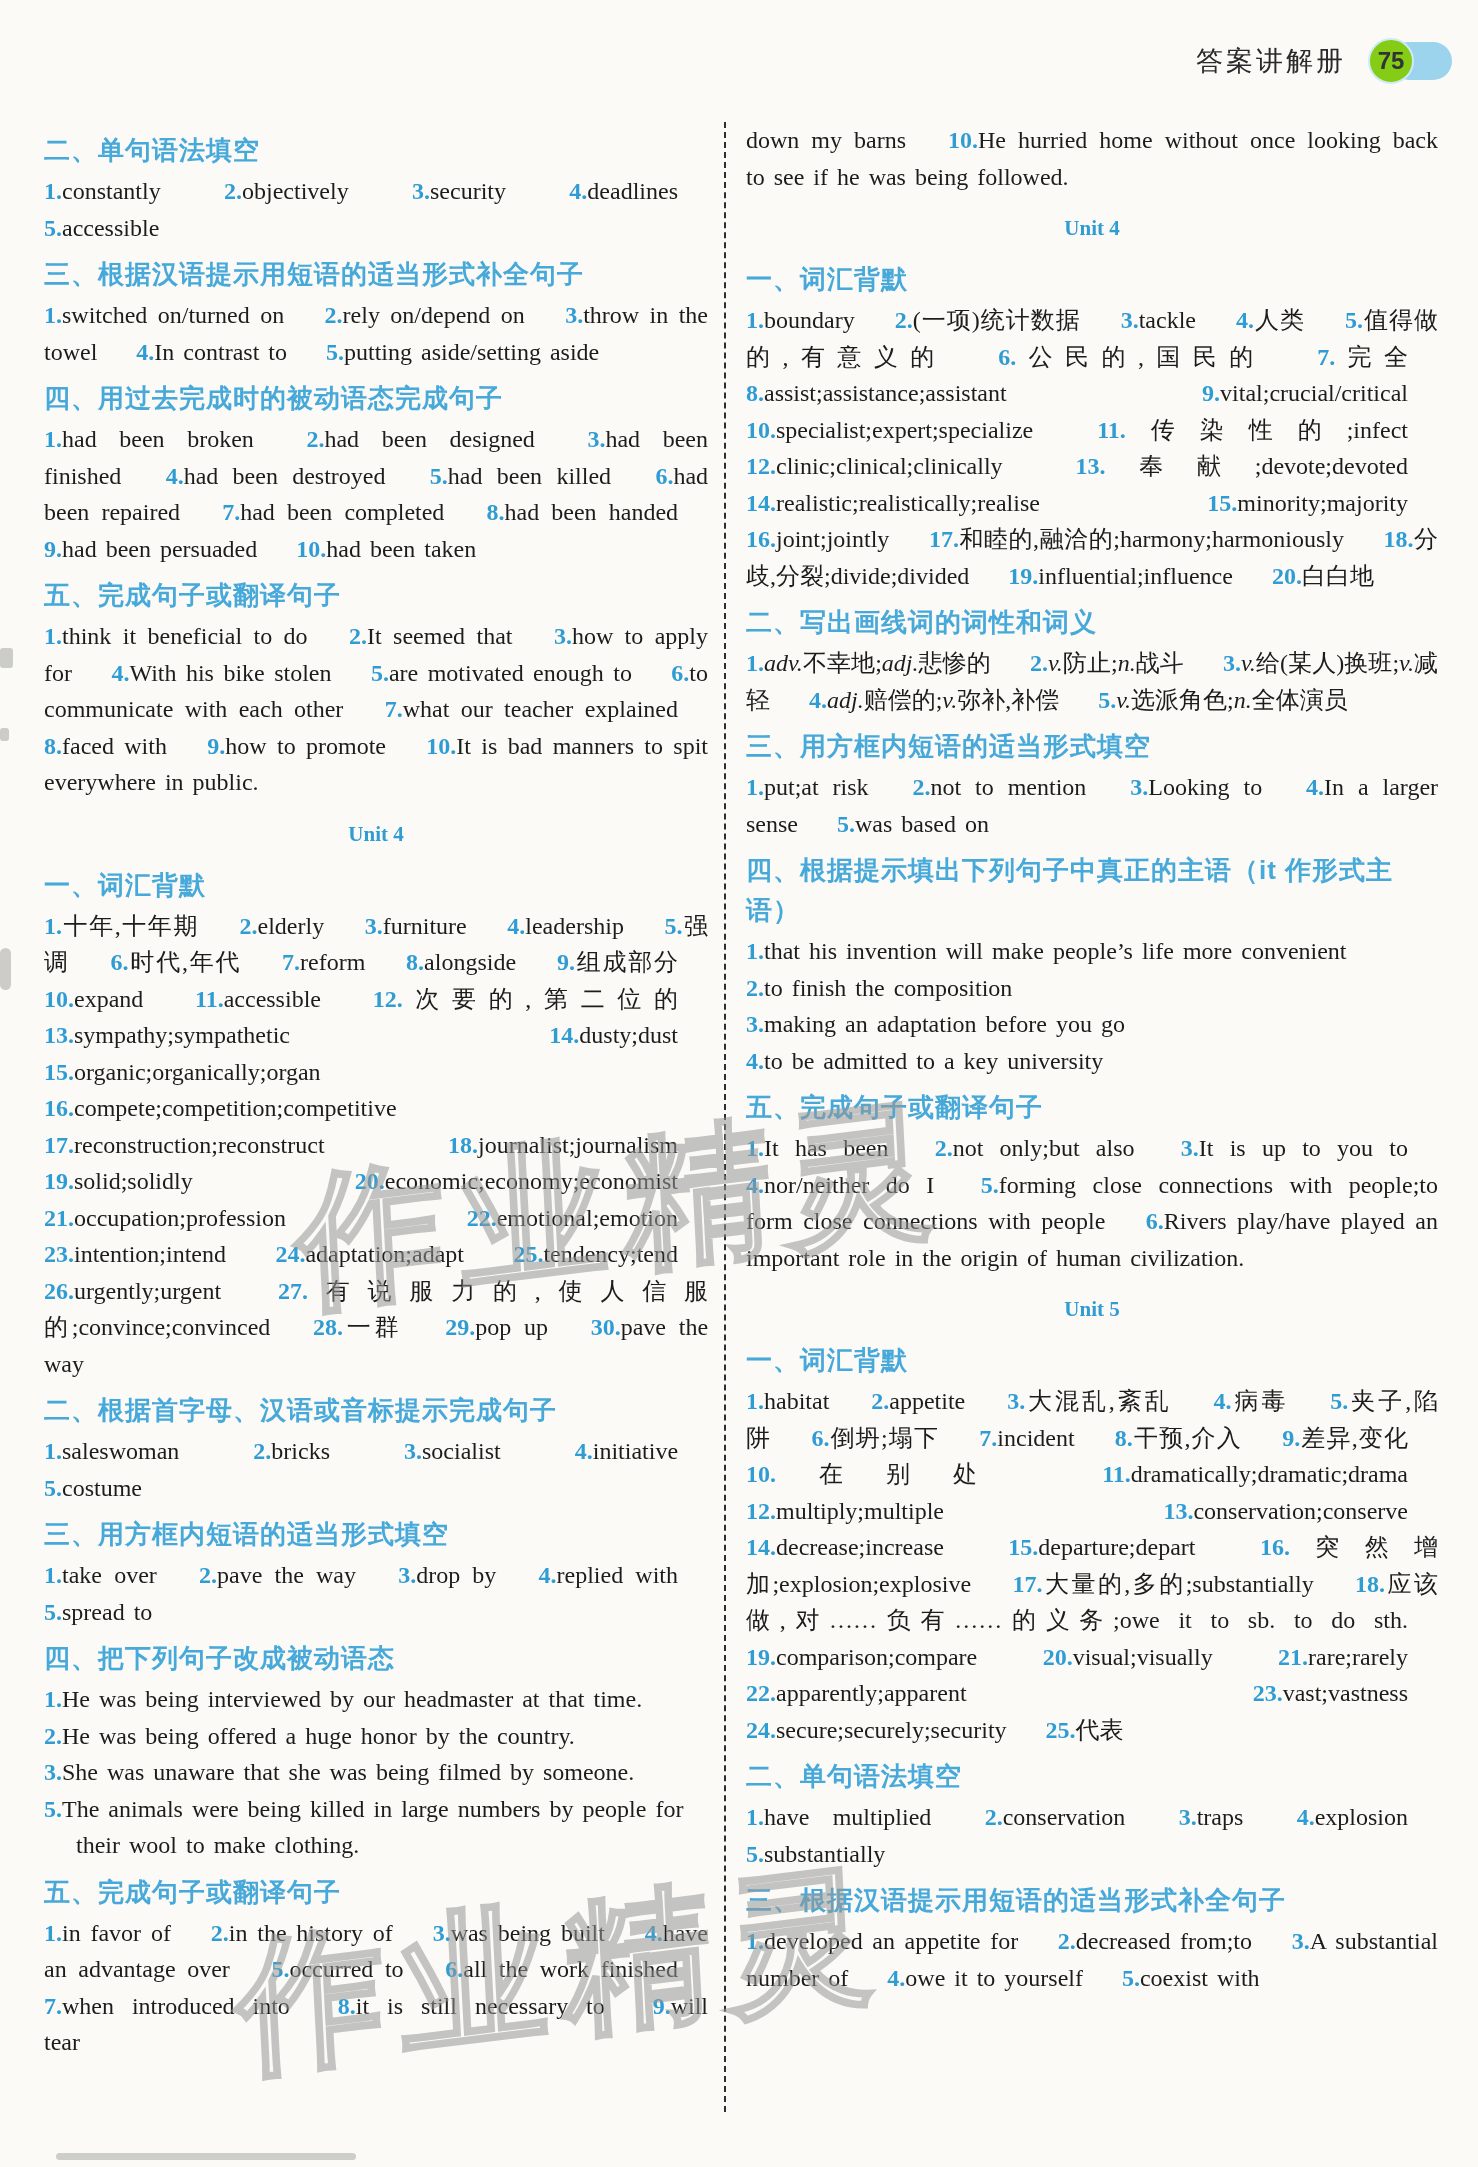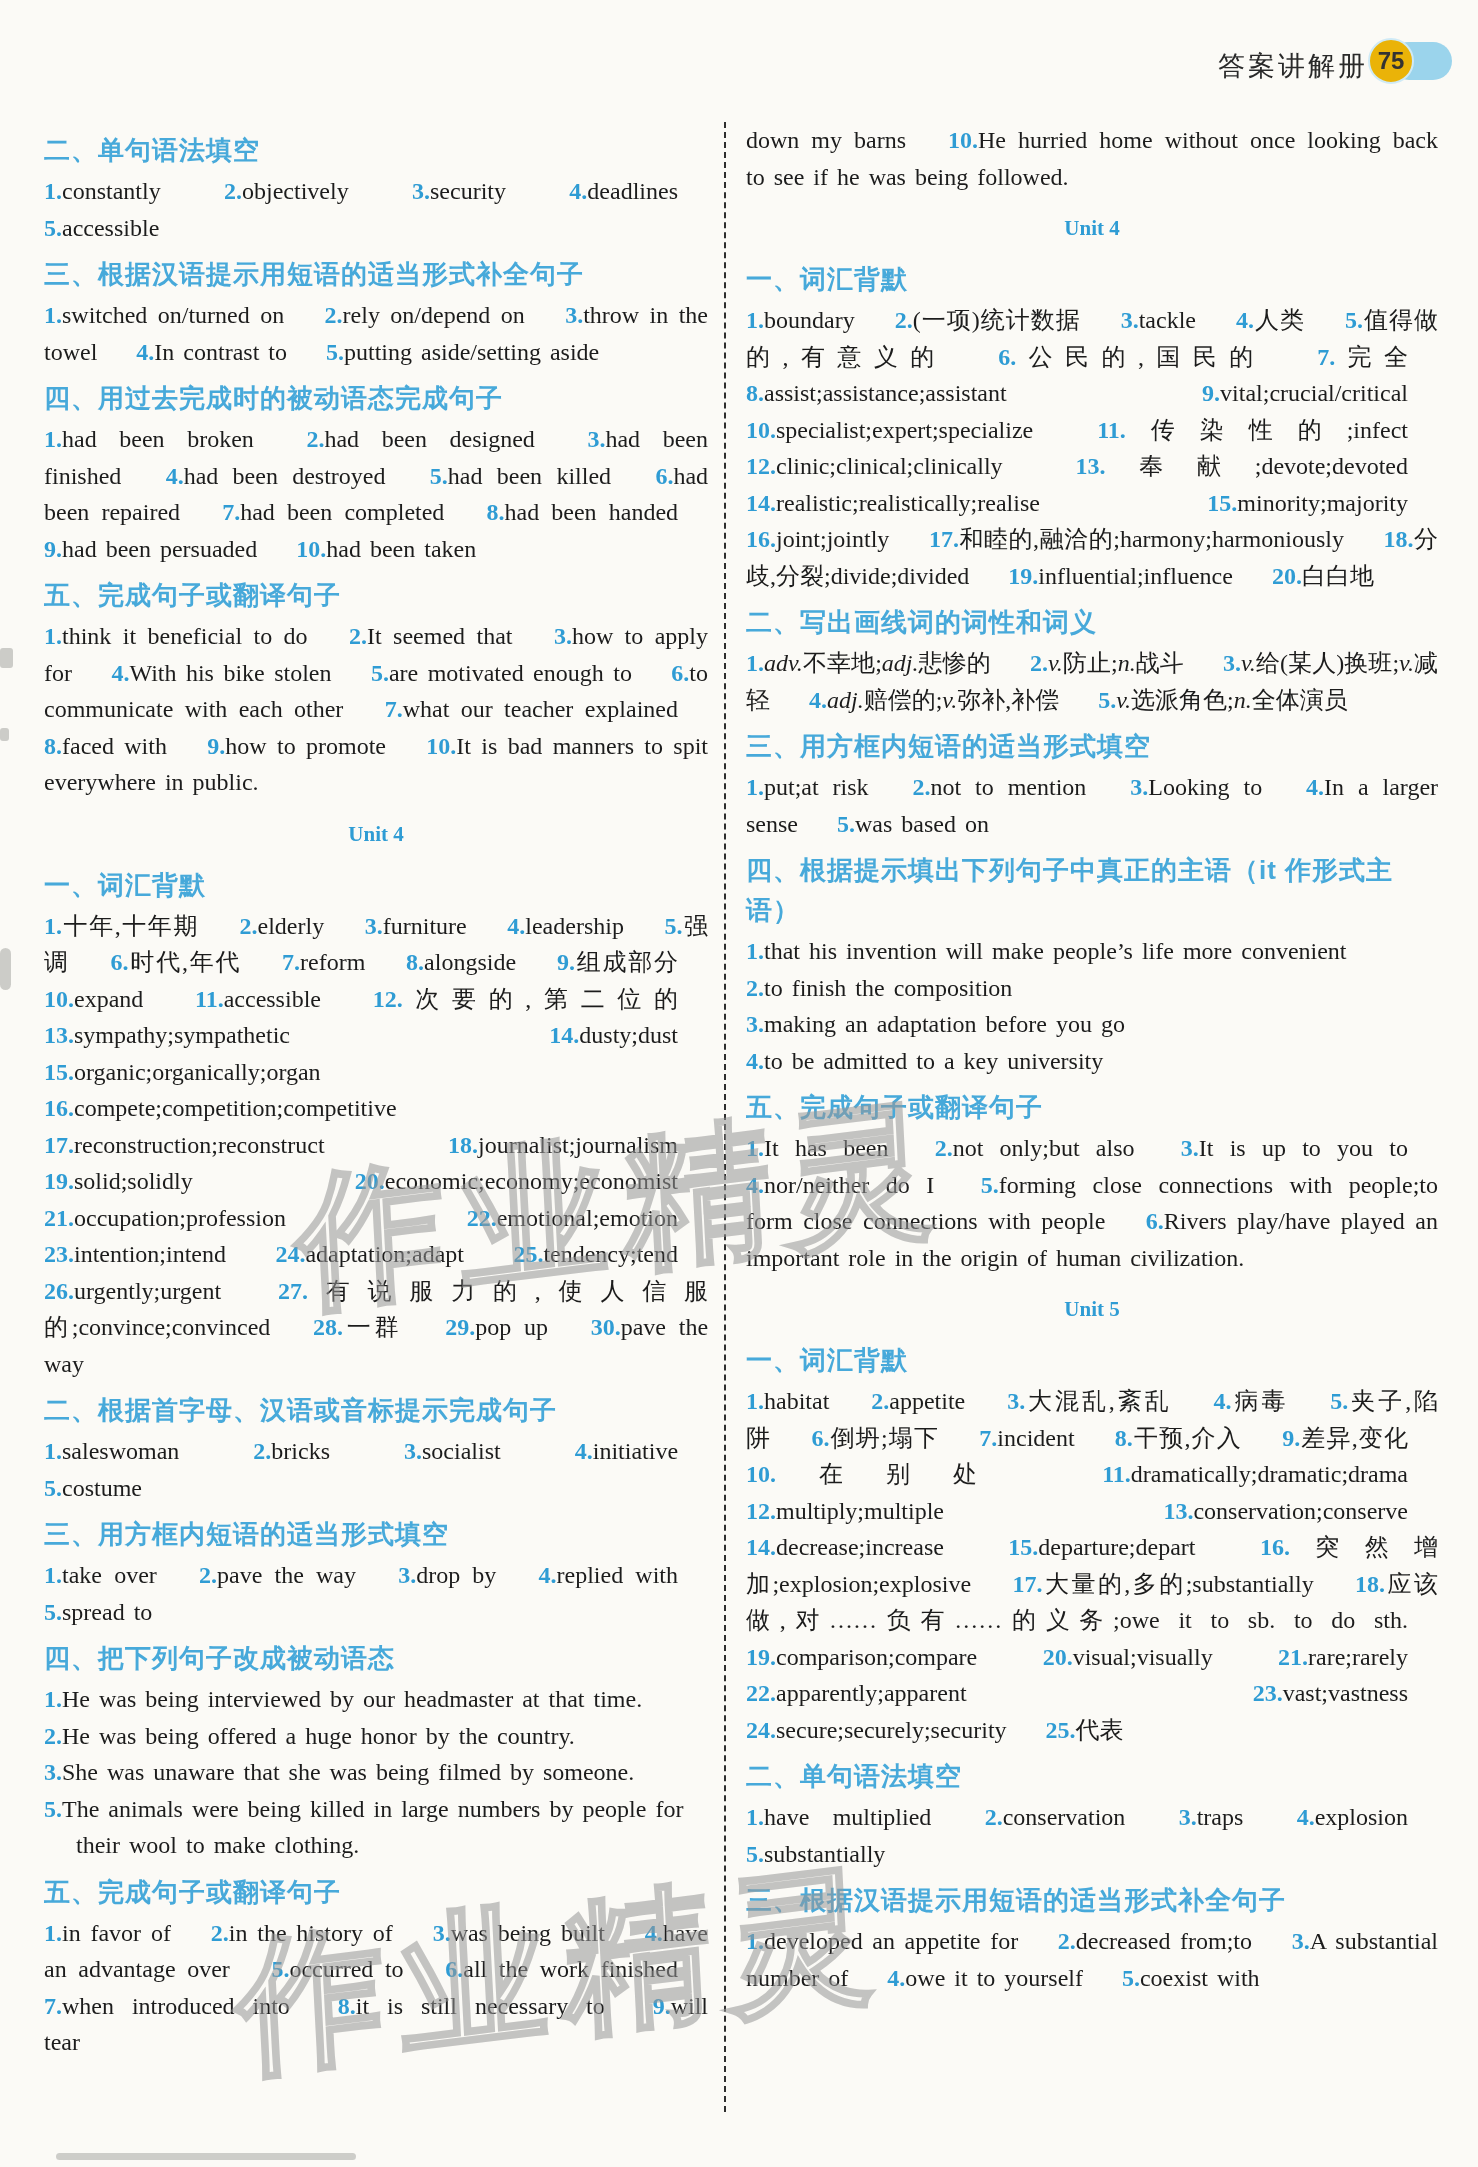--- a/index.html
+++ b/index.html
@@ -8,30 +8,30 @@
     --badge:#9bd4ec;
     --page-bg:#fbfaf6;
   }
   html,body{margin:0;padding:0;background:#e9e9e6;}
   .page{
     position:relative;width:1478px;height:2167px;background:var(--page-bg);
     overflow:hidden;color:#1c1c1c;
     font-family:"Liberation Serif","DejaVu Serif",serif;
   }
   
-  .header{position:absolute;top:38px;right:24px;display:flex;align-items:flex-end;z-index:3;}
+  .header{position:absolute;top:38px;right:24px;display:flex;align-items:center;gap:22px;z-index:3;}
   .header-label{
     font-family:"Liberation Sans","DejaVu Sans",sans-serif;
     font-size:27px;color:#2a2a2a;letter-spacing:3px;
   }
   .page-badge{position:relative;width:86px;height:46px;}
   .badge-capsule{position:absolute;left:22px;top:4px;width:62px;height:38px;border-radius:19px;background:var(--badge);}
   .badge-circle{
     position:absolute;left:0;top:0;width:46px;height:46px;border-radius:50%;
-    background:#eab308;border:2px solid #cfeaf6;box-sizing:border-box;
+    background:#84cc16;border:2px solid #cfeaf6;box-sizing:border-box;
     display:flex;align-items:center;justify-content:center;
     font-family:"Liberation Sans","DejaVu Sans",sans-serif;font-weight:bold;font-size:24px;color:#333;
   }
   
   .columns{position:absolute;left:44px;top:116px;width:1394px;display:flex;align-items:flex-start;z-index:2;margin-top:6px;}
   .col{box-sizing:border-box;}
   .col-left{width:680px;padding-right:16px;}
   .col-right{width:714px;padding-left:20px;border-left:2px dashed #2e2e2e;min-height:1990px;}
   
   .sec-heading{

